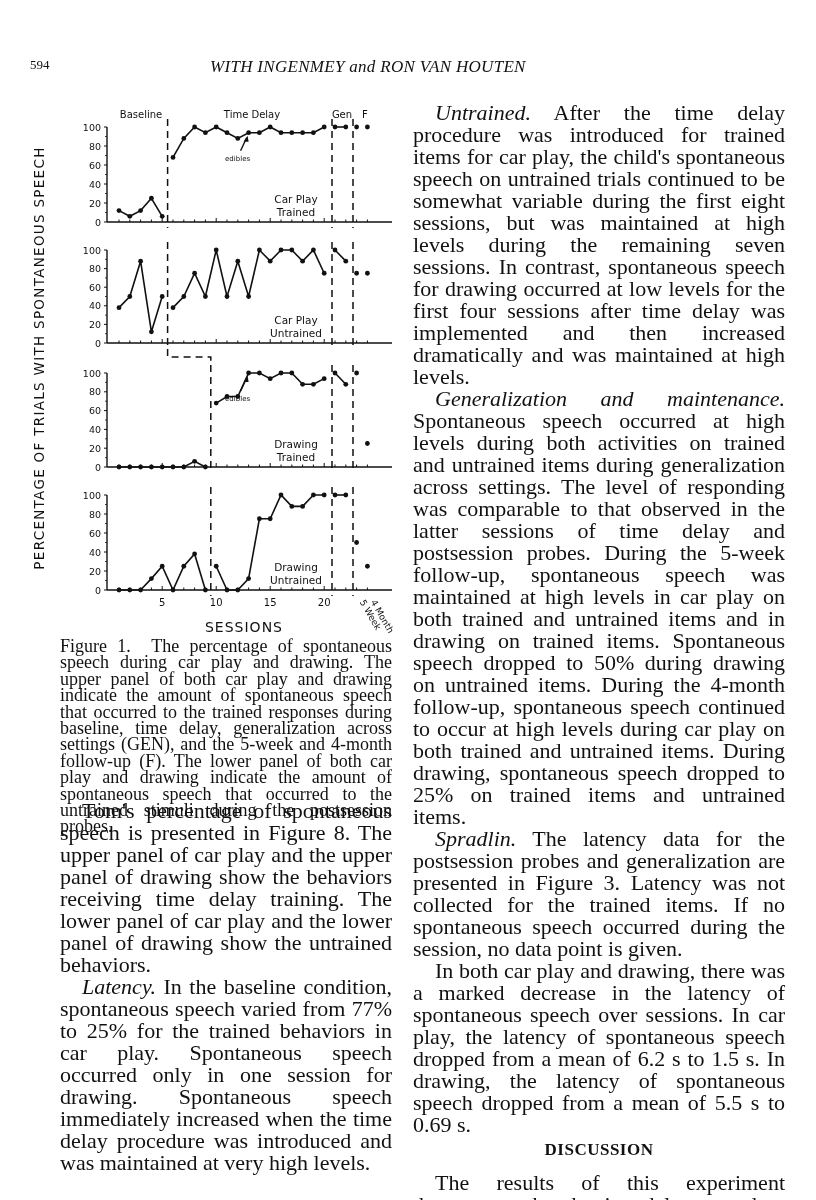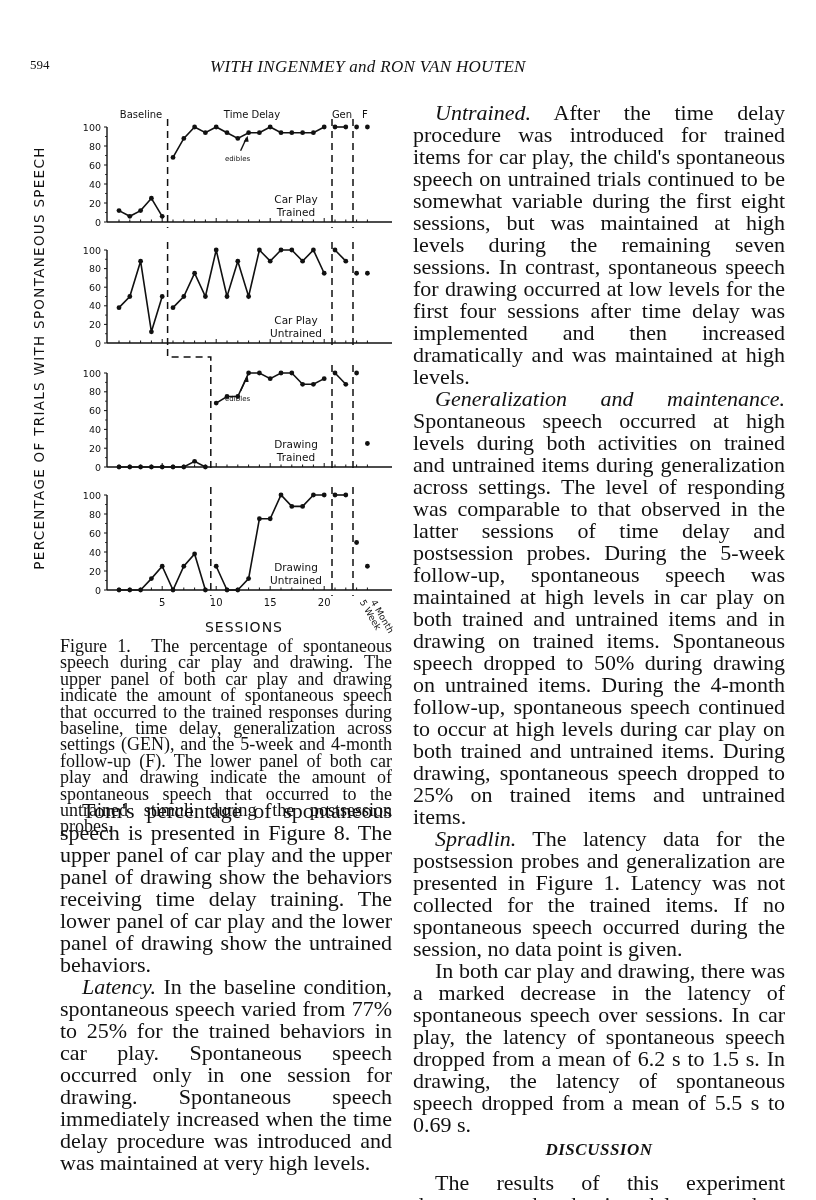--- a/index.html
+++ b/index.html
@@ -352,17 +352,17 @@
 </div>
 
 <div class="left-col">
   <p class="body"><span>Tom's percentage of spontaneous speech is presented in Figure 8. The upper panel of car play and the upper panel of drawing show the behaviors receiving time delay training. The lower panel of car play and the lower panel of drawing show the untrained behaviors.</span></p>
   <p class="body"><span class="run-in">Latency.</span><span> In the baseline condition, spontaneous speech varied from 77% to 25% for the trained behaviors in car play. Spontaneous speech occurred only in one session for drawing. Spontaneous speech immediately increased when the time delay procedure was introduced and was maintained at very high levels.</span></p>
 </div>
 
 <div class="right-col">
   <p class="body"><span class="run-in">Untrained.</span><span> After the time delay procedure was introduced for trained items for car play, the child's spontaneous speech on untrained trials continued to be somewhat variable during the first eight sessions, but was maintained at high levels during the remaining seven sessions. In contrast, spontaneous speech for drawing occurred at low levels for the first four sessions after time delay was implemented and then increased dramatically and was maintained at high levels.</span></p>
   <p class="body"><span class="run-in">Generalization and maintenance.</span><span> Spontaneous speech occurred at high levels during both activities on trained and untrained items during generalization across settings. The level of responding was comparable to that observed in the latter sessions of time delay and postsession probes. During the 5-week follow-up, spontaneous speech was maintained at high levels in car play on both trained and untrained items and in drawing on trained items. Spontaneous speech dropped to 50% during drawing on untrained items. During the 4-month follow-up, spontaneous speech continued to occur at high levels during car play on both trained and untrained items. During drawing, spontaneous speech dropped to 25% on trained items and untrained items.</span></p>
-  <p class="body"><span class="run-in">Spradlin.</span><span> The latency data for the postsession probes and generalization are presented in Figure 1. Latency was not collected for the trained items. If no spontaneous speech occurred during the session, no data point is given.</span></p>
+  <p class="body"><span class="run-in">Spradlin.</span><span> The latency data for the postsession probes and generalization are presented in Figure 3. Latency was not collected for the trained items. If no spontaneous speech occurred during the session, no data point is given.</span></p>
   <p class="body" style="margin-bottom:4px;"><span>In both car play and drawing, there was a marked decrease in the latency of spontaneous speech over sessions. In car play, the latency of spontaneous speech dropped from a mean of 6.2 s to 1.5 s. In drawing, the latency of spontaneous speech dropped from a mean of 5.5 s to 0.69 s.</span></p>
-  <h2 class="heading" style="margin-bottom:12px;font-style:italic;">DISCUSSION</h2>
+  <h2 class="heading" style="margin-bottom:12px;">DISCUSSION</h2>
   <p class="body"><span>The results of this experiment demonstrate that the time delay procedure was effective in increasing the child's spontaneous speech during car play and drawing. These results confirm previous investigations (e.g., Charlop et al., 1985; Charlop &amp; Walsh, 1986; Halle, Baer, &amp; Spradlin, 1981; Hal-</span></p>
 </div>
 
 </body></html>

